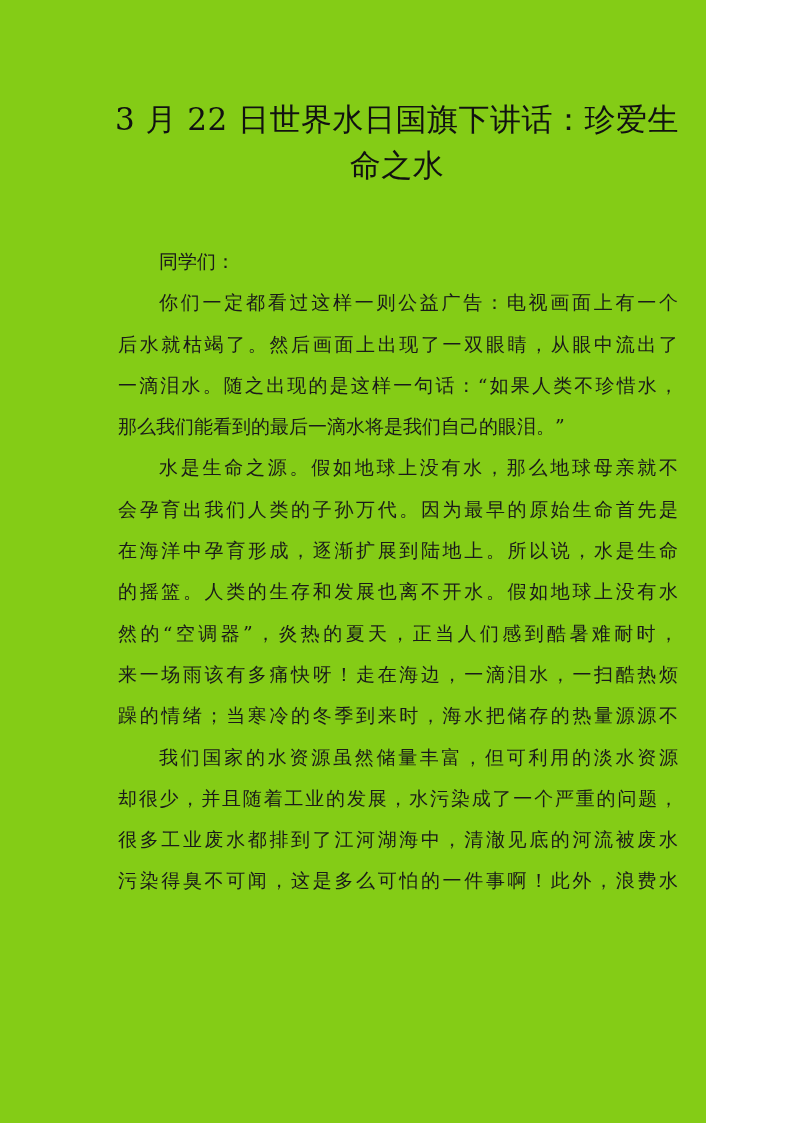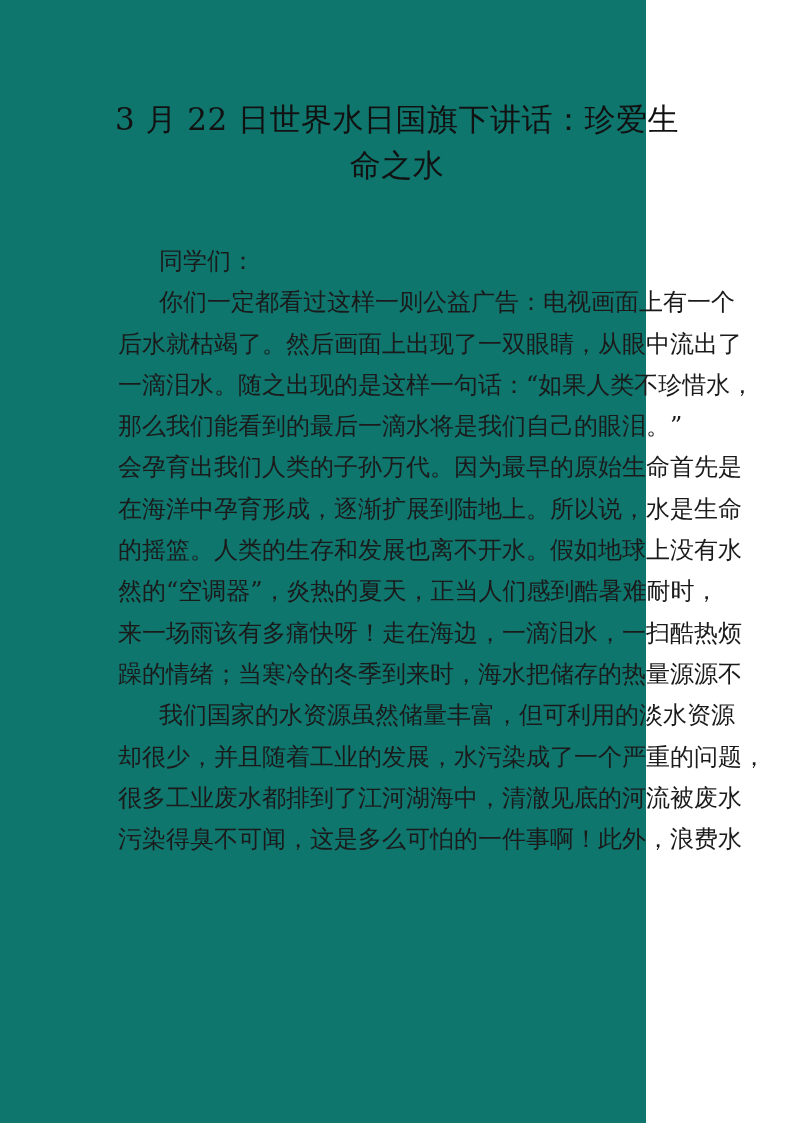--- a/index.html
+++ b/index.html
@@ -11,23 +11,23 @@
     width: 794px;
     height: 1123px;
     overflow: hidden;
     position: relative;
     font-family: "DejaVu Serif", "Liberation Serif", serif;
     color: #111111;
   }
   .page {
     position: absolute;
     left: 0; top: 0;
-    width: 646px;
+    width: 706px;
     height: 1123px;
-    background: #0f766e;
+    background: #84cc16;
     text-decoration: underline;
   }
   .title {
     position: absolute;
     left: 100px;
     width: 594px;
     top: 96px;
     text-align: center;
     font-size: 31px;
     line-height: 46px;
@@ -36,21 +36,21 @@
   }
   .title .tline {
     display: block;
     white-space: nowrap;
   }
   .body-text {
     position: absolute;
     left: 118px;
     width: 560px;
     top: 241px;
-    font-size: 24px;
+    font-size: 19px;
     color: #1a1a1a;
   }
   .line {
     display: block;
     height: 41.3px;
     line-height: 41.3px;
     white-space: nowrap;
     text-align: justify;
     text-align-last: justify;
   }
@@ -76,20 +76,21 @@
     <span class="line indent last">同学们：</span>
 
     <div>
       <span class="line indent">你们一定都看过这样一则公益广告：电视画面上有一个</span>
       <span class="line">后水就枯竭了。然后画面上出现了一双眼睛，从眼中流出了</span>
       <span class="line">一滴泪水。随之出现的是这样一句话：“如果人类不珍惜水，</span>
       <span class="line last">那么我们能看到的最后一滴水将是我们自己的眼泪。”</span>
     </div>
 
     <div>
+      <span class="line indent">水是生命之源。假如地球上没有水，那么地球母亲就不</span>
       <span class="line">会孕育出我们人类的子孙万代。因为最早的原始生命首先是</span>
       <span class="line">在海洋中孕育形成，逐渐扩展到陆地上。所以说，水是生命</span>
       <span class="line">的摇篮。人类的生存和发展也离不开水。假如地球上没有水</span>
       <span class="line">然的“空调器”，炎热的夏天，正当人们感到酷暑难耐时，</span>
       <span class="line">来一场雨该有多痛快呀！走在海边，一滴泪水，一扫酷热烦</span>
       <span class="line">躁的情绪；当寒冷的冬季到来时，海水把储存的热量源源不</span>
     </div>
 
     <div>
       <span class="line indent">我们国家的水资源虽然储量丰富，但可利用的淡水资源</span>

